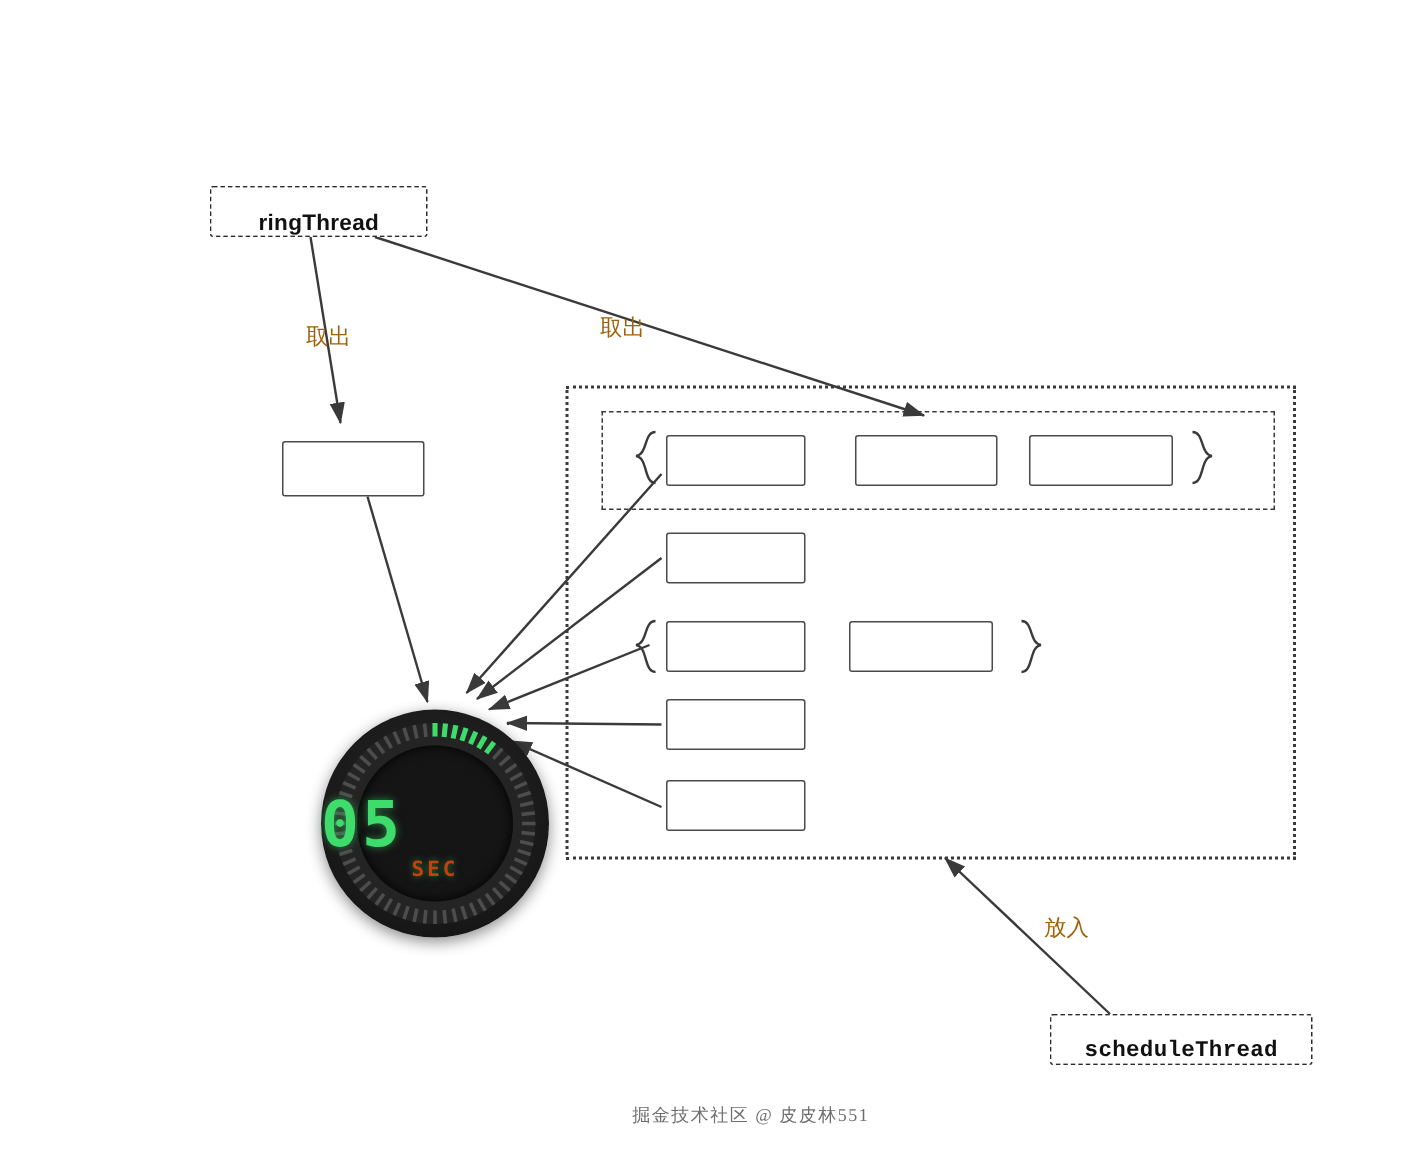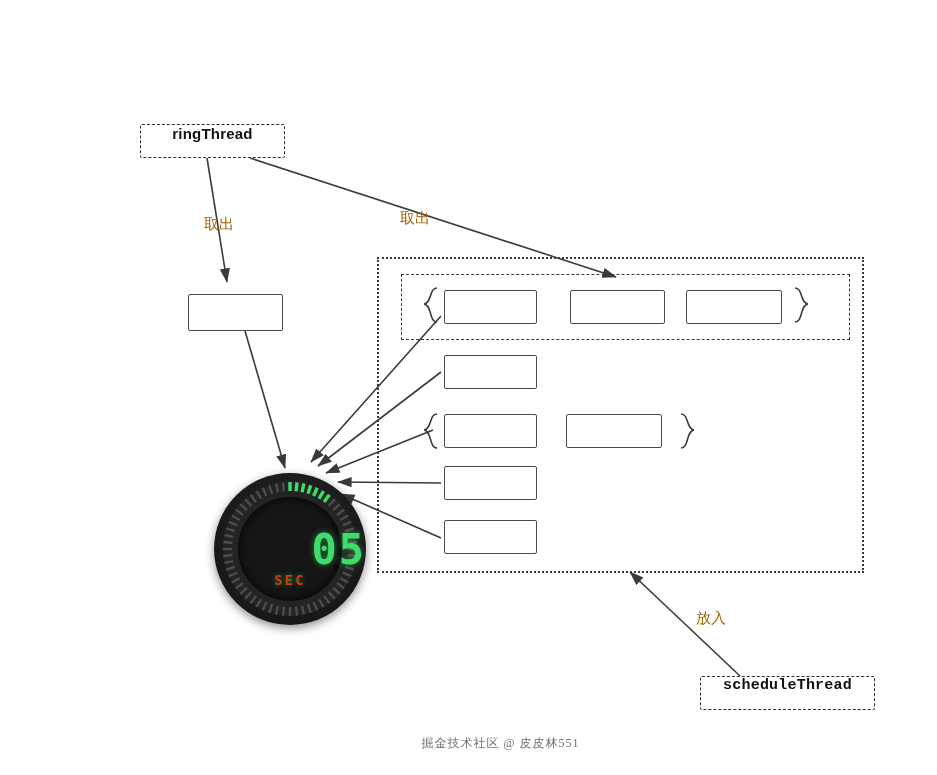--- a/index.html
+++ b/index.html
@@ -26,21 +26,21 @@
     background: #ffffff;
   }
   .box-solid {
     border: 1.6px solid #4a4a4a;
     border-radius: 2px;
   }
   .box-dashed {
     border: 1.6px dashed #2b2b2b;
     border-radius: 2px;
     display: flex;
-    align-items: flex-start;
+    align-items: flex-end;
     justify-content: center;
     font-size: 15px;
     font-weight: bold;
     color: #111;
     letter-spacing: 0.2px;
   }
   .region-dashed {
     border: 1.6px dashed #3a3a3a;
     background: transparent;
   }
@@ -90,21 +90,21 @@
   .ticks {
     position: absolute;
     left: 0; top: 0;
     width: 152px; height: 152px;
   }
   .digits {
     position: absolute;
     left: 0;
     top: 52px;
     width: 152px;
-    text-align: right;
+    text-align: left;
     font-family: "DejaVu Sans Mono", monospace;
     font-size: 42px;
     font-weight: bold;
     color: #3ddc6b;
     letter-spacing: 2px;
     text-shadow: 0 0 6px rgba(61,220,107,0.55);
   }
   .unit {
     position: absolute;
     left: 0;

